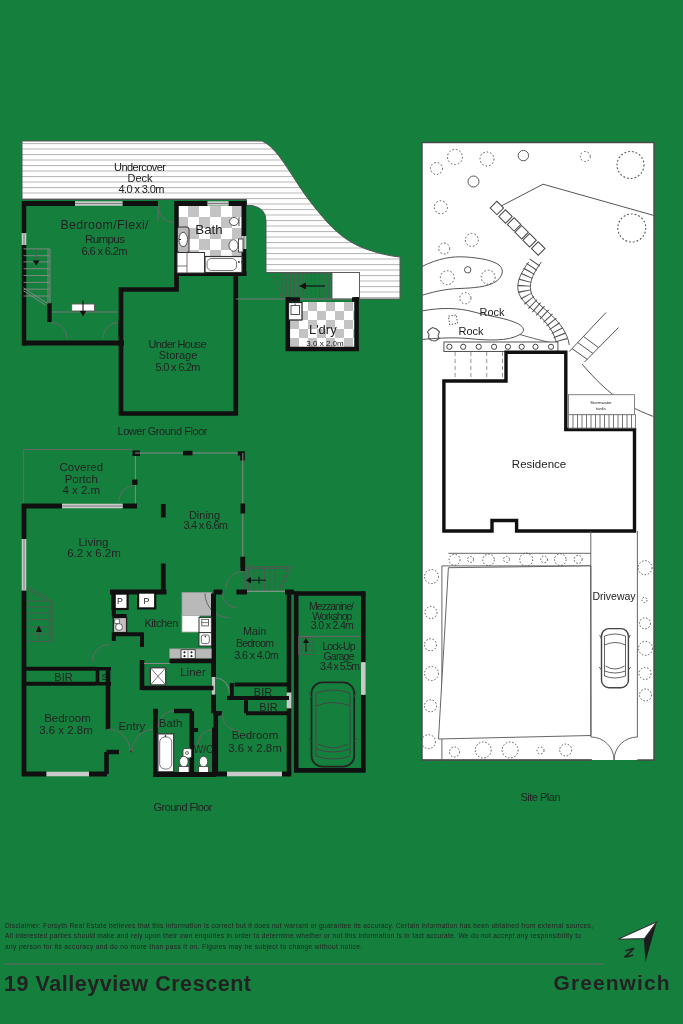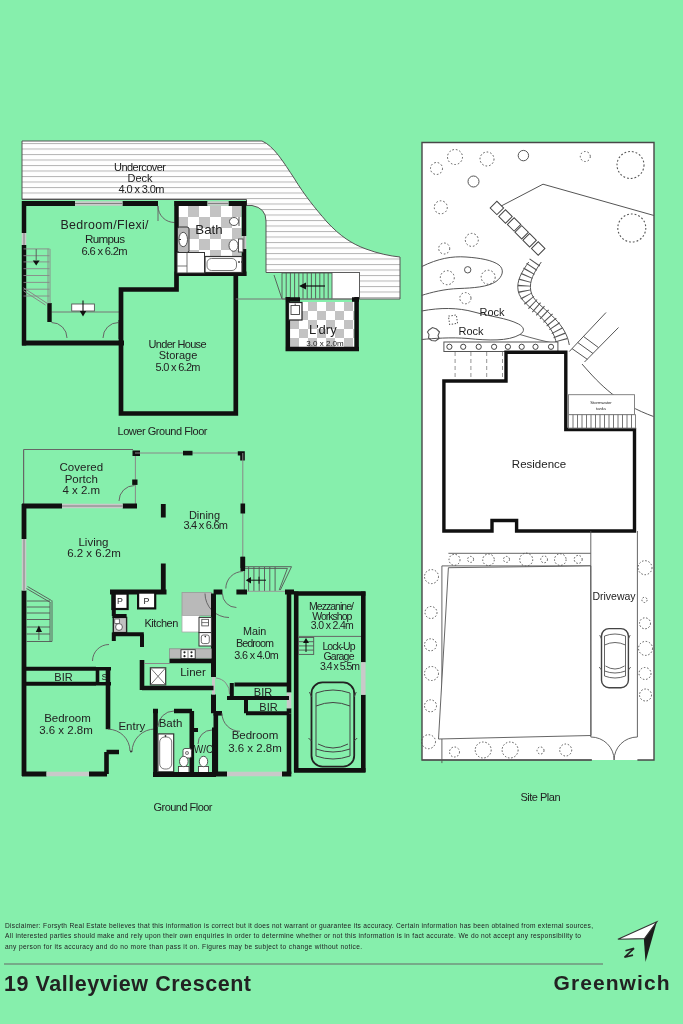--- a/index.html
+++ b/index.html
@@ -1,16 +1,16 @@
 <!DOCTYPE html>
 <html><head>
 <meta charset="utf-8">
 <style>
 html,body{margin:0;padding:0;background:#ffffff;}
-#page{position:relative;width:683px;height:1024px;background:#86efac;overflow:hidden;font-family:"Liberation Sans",sans-serif;}
+#page{position:relative;width:683px;height:1024px;background:#15803d;overflow:hidden;font-family:"Liberation Sans",sans-serif;}
 text{font-family:"Liberation Sans",sans-serif;fill:#222;}
 </style>
 </head>
 <body>
 <div id="page">
 <svg width="683" height="1024" viewBox="0 0 683 1024">
 <defs>
 <pattern id="check11" width="22" height="22" patternUnits="userSpaceOnUse" x="166" y="206">
 <rect width="22" height="22" fill="#ffffff"></rect>
 <rect x="0" y="0" width="11" height="11" fill="#c3c3c3"></rect>

